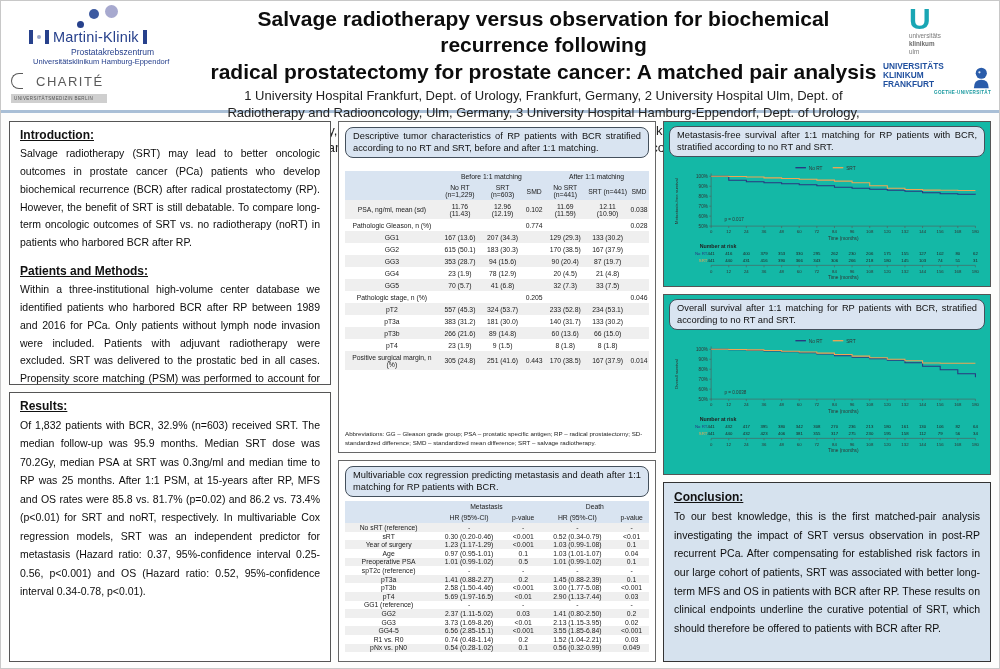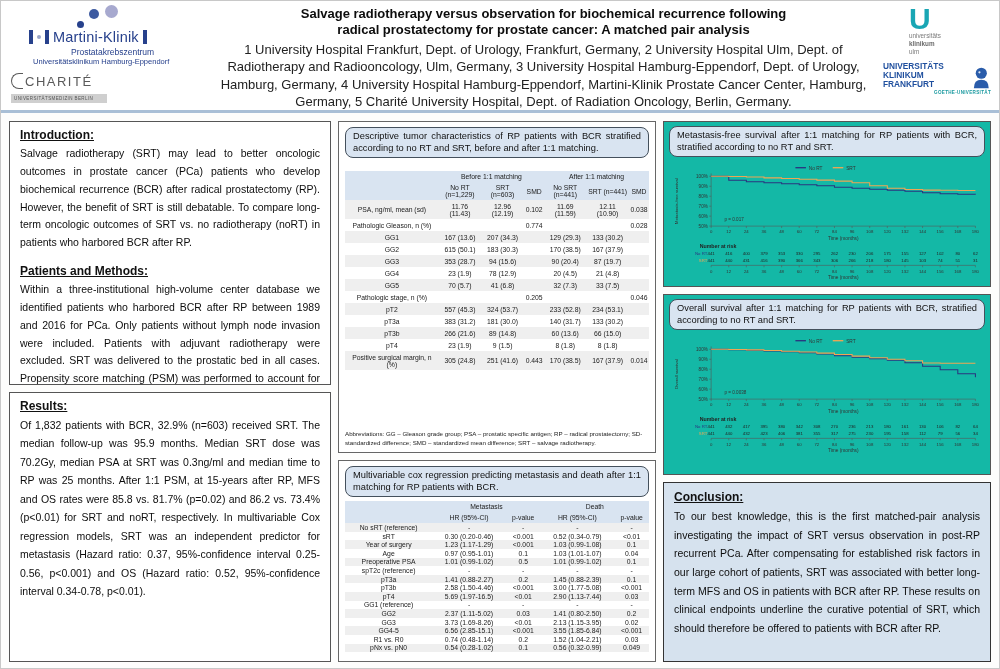--- a/index.html
+++ b/index.html
@@ -11,26 +11,26 @@
   .logos-left { width:205px; padding:4px 6px 0 10px; }
   .mk-logo { position:relative; height:62px; }
   .mk-dot { position:absolute; border-radius:50%; }
   .mk-row { position:absolute; top:24px; left:18px; display:flex; align-items:center; gap:4px; }
   .mk-bar { width:4px; height:14px; background:#27418c; display:inline-block; }
   .mk-smalldot { width:4px; height:4px; border-radius:50%; background:#9aa6c8; display:inline-block; }
   .mk-name { color:#27418c; font-size:14.5px; font-weight:500; letter-spacing:.2px; }
   .mk-sub1 { position:absolute; top:42px; left:60px; color:#27418c; font-size:8.5px; }
   .mk-sub2 { position:absolute; top:52px; left:22px; color:#27418c; font-size:7.5px;text-align:right; }
   .charite { margin-top:6px; }
-  .charite-name { color:#5a5a5a; font-size:13px; letter-spacing:1.5px; display:flex; align-items:center; gap:2px; }
+  .charite-name { color:#5a5a5a; font-size:13px; letter-spacing:1.5px; display:flex; align-items:center; gap:13px; }
   .charite-arc { width:12px; height:16px; border:1.6px solid #5a5a5a; border-right:none; border-radius:8px 0 0 8px; display:inline-block; }
   .charite-sub { margin-top:5px; background:#cfcfcf; color:#555; font-size:4.5px; padding:2px 3px; width:96px; letter-spacing:.4px; }
 
   .header-center { flex:1; text-align:center; padding-top:5px; }
-  .title { font-size:13px; font-weight:bold; line-height:1.25; color:#0d0d0d; }
+  .title { font-size:21px; font-weight:bold; line-height:1.25; color:#0d0d0d; }
   .authors { font-size:10px; color:#222; margin-top:4px; line-height:1.3; text-align:left; padding:0 14px; }
   .affils { font-size:13px; color:#222; margin-top:2px; line-height:1.35; padding:0 10px; }
 
   .logos-right { width:118px; padding:4px 8px 0 2px; display:flex; flex-direction:column; align-items:flex-start; }
   .ulm-u { font-size:30px; font-weight:bold; color:#19a6b4; line-height:.9; margin-left:26px; }
   .ulm-text { font-size:6.3px; color:#7a7a7a; line-height:1.25; margin-left:26px; }
   .ulm-text b { color:#6a6a6a; }
   .ffm { margin-top:6px; display:flex; flex-direction:column; }
   .ffm-top { display:flex; align-items:flex-end; gap:2px; }
   .ffm-text { font-size:8.3px; font-weight:bold; color:#1f4f9e; line-height:1.1; }

